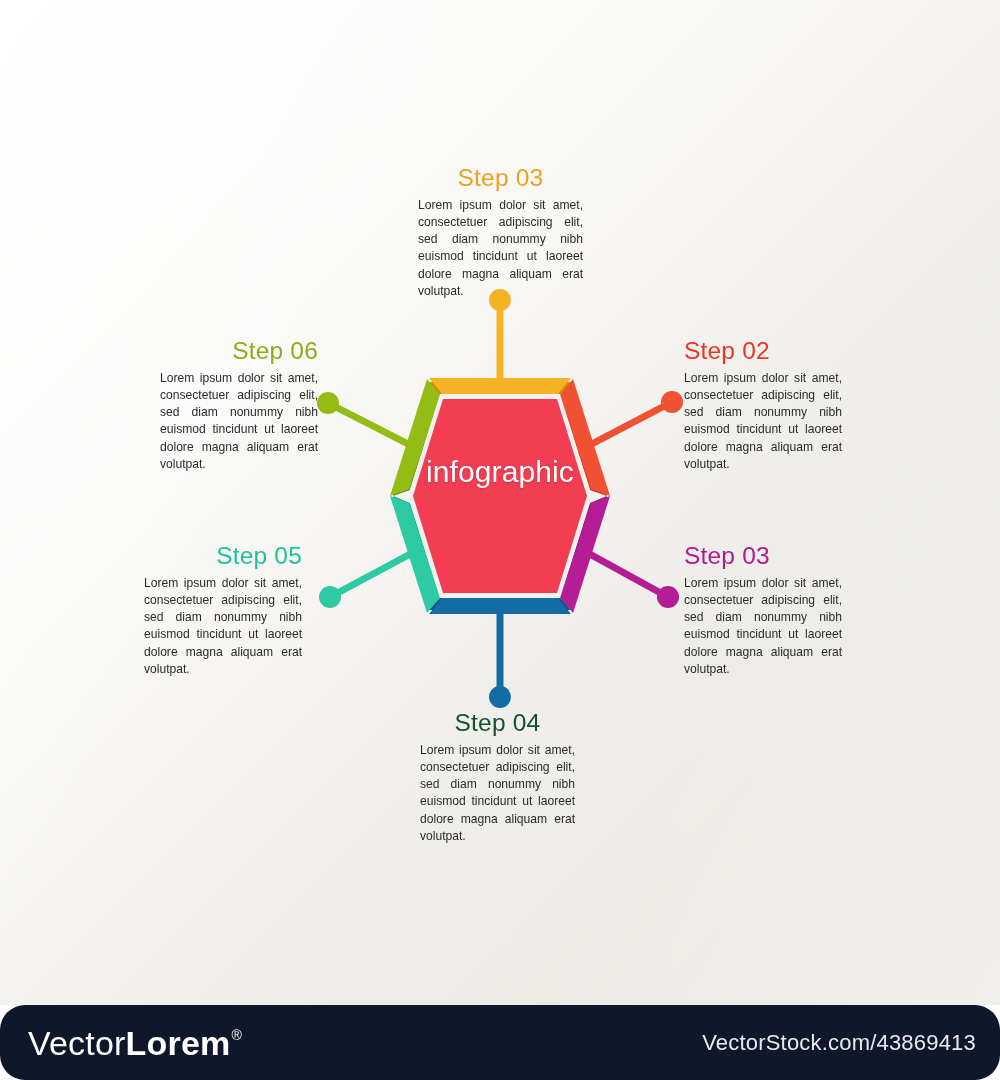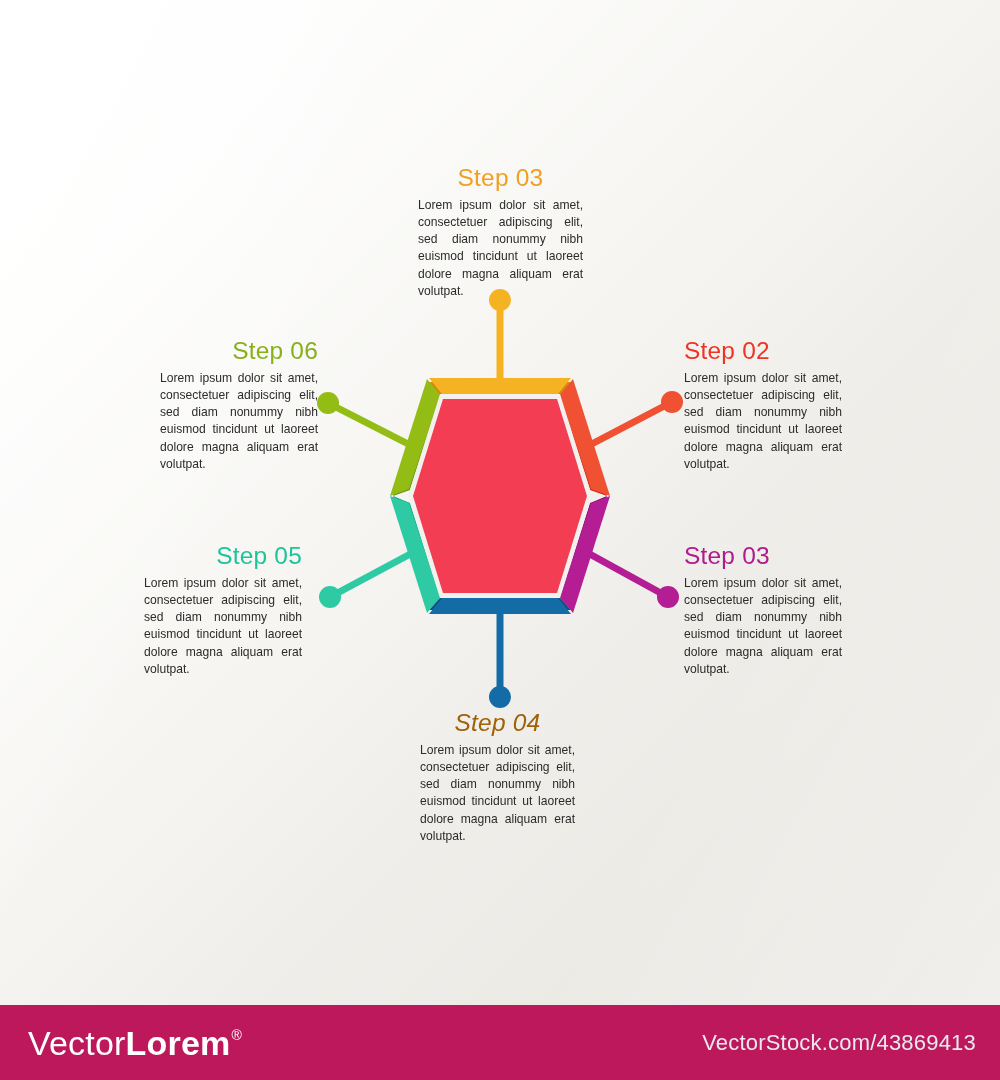--- a/index.html
+++ b/index.html
@@ -215,53 +215,54 @@
       <circle cx="500" cy="300" r="11" fill="#f5b324"></circle>
       <circle cx="672" cy="402" r="11" fill="#ef5132"></circle>
       <circle cx="668" cy="597" r="11" fill="#b51d94"></circle>
       <circle cx="500" cy="697" r="11" fill="#136ca5"></circle>
       <circle cx="330" cy="597" r="11" fill="#2ecaa4"></circle>
       <circle cx="328" cy="403" r="11" fill="#93bd15"></circle>
     </g>
   </svg>
 
   <div class="hex-label" style="color: rgb(255, 255, 255);">
+    <span class="l2">infographic</span>
   </div>
 
   <div class="step align-center" id="step-01">
     <h3 class="step-title" style="color: rgb(240, 160, 32);">Step 03</h3>
     <p class="step-body">Lorem ipsum dolor sit amet, consectetuer adipiscing elit, sed diam nonummy nibh euismod tincidunt ut laoreet dolore magna aliquam erat volutpat.</p>
   </div>
 
   <div class="step align-left" id="step-02">
     <h3 class="step-title" style="color: rgb(238, 53, 36);">Step 02</h3>
     <p class="step-body">Lorem ipsum dolor sit amet, consectetuer adipiscing elit, sed diam nonummy nibh euismod tincidunt ut laoreet dolore magna aliquam erat volutpat.</p>
   </div>
 
   <div class="step align-left" id="step-03">
     <h3 class="step-title" style="color: rgb(178, 25, 140);">Step 03</h3>
     <p class="step-body">Lorem ipsum dolor sit amet, consectetuer adipiscing elit, sed diam nonummy nibh euismod tincidunt ut laoreet dolore magna aliquam erat volutpat.</p>
   </div>
 
   <div class="step align-center" id="step-04">
-    <h3 class="step-title" style="color: #a16207; font-style: italic;">Step 04</h3>
+    <h3 class="step-title" style="color: #14532d;">Step 04</h3>
     <p class="step-body">Lorem ipsum dolor sit amet, consectetuer adipiscing elit, sed diam nonummy nibh euismod tincidunt ut laoreet dolore magna aliquam erat volutpat.</p>
   </div>
 
   <div class="step align-right" id="step-05">
     <h3 class="step-title" style="color: rgb(31, 195, 154);">Step 05</h3>
     <p class="step-body">Lorem ipsum dolor sit amet, consectetuer adipiscing elit, sed diam nonummy nibh euismod tincidunt ut laoreet dolore magna aliquam erat volutpat.</p>
   </div>
 
   <div class="step align-right" id="step-06">
     <h3 class="step-title" style="color: rgb(134, 177, 24);">Step 06</h3>
     <p class="step-body">Lorem ipsum dolor sit amet, consectetuer adipiscing elit, sed diam nonummy nibh euismod tincidunt ut laoreet dolore magna aliquam erat volutpat.</p>
   </div>
 
-  <div id="footer" style="background: #be185d;">
+  <div id="footer" style="background: #0f172a; border-radius: 25px;">
     <div id="wordmark">
       <span class="wm-light">Vector</span>
         <span class="wm-bold">Lorem</span>
         <span class="wm-reg">®</span>
     </div>
     <div id="footer-url">VectorStock.com/43869413</div>
   </div>
 
 </div>
 

